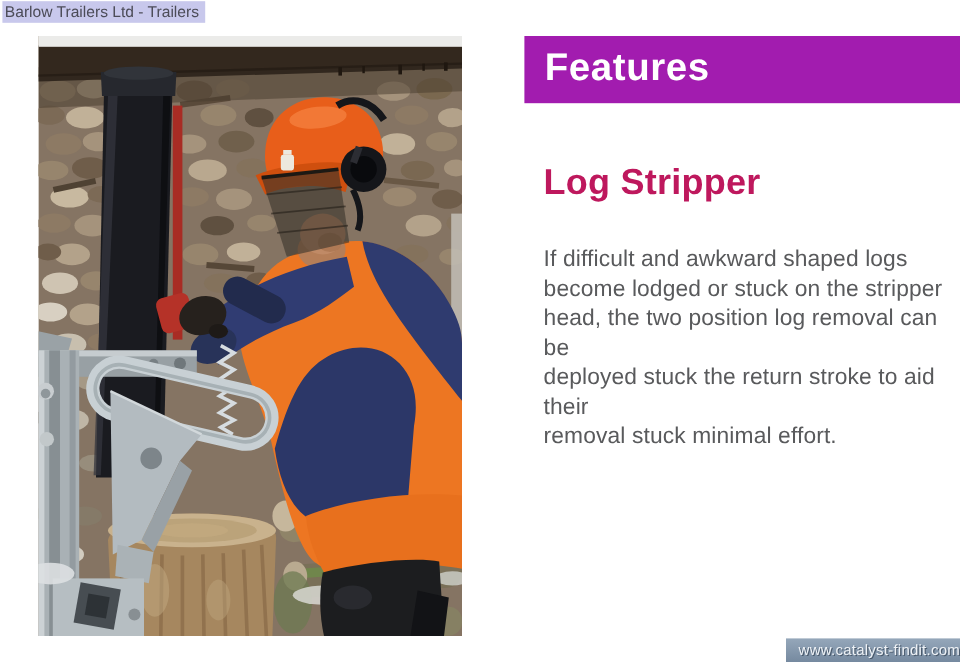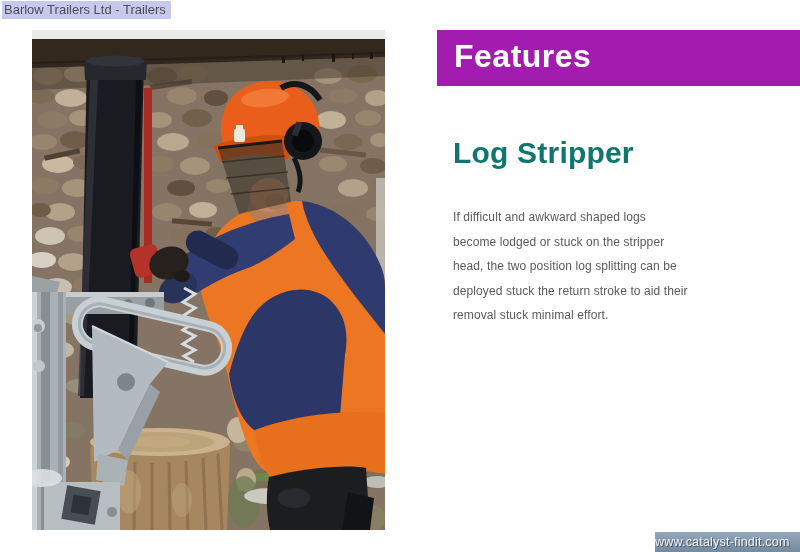--- a/index.html
+++ b/index.html
@@ -6,26 +6,26 @@
   .page{position:relative;width:800px;height:552px;background:#ffffff;
         font-family:"Liberation Sans",sans-serif;overflow:hidden;}
   .doc-title{position:absolute;left:2px;top:1px;font-size:13px;color:#4c4c58;
              background:#c8c8ec;padding:1px 5px 2px 2px;white-space:nowrap;}
   .photo{position:absolute;left:32px;top:30px;width:353px;height:500px;}
   .photo svg{display:block;}
   .banner{position:absolute;left:437px;top:30px;width:363px;height:56px;background:#a21caf;}
   .banner span{display:block;padding:8px 0 0 17px;font-size:32px;font-weight:bold;
                color:#ffffff;letter-spacing:.5px;}
   .heading{position:absolute;left:453px;top:136px;margin:0;font-size:30px;font-weight:800;
-           color:#0f766e;letter-spacing:.2px;}
-  .body-text{position:absolute;left:453px;top:205px;width:345px;font-size:12px;
+           color:#be185d;letter-spacing:.2px;}
+  .body-text{position:absolute;left:453px;top:205px;width:345px;font-size:19px;
              line-height:24.5px;color:#595a5c;letter-spacing:.1px;}
   .watermark{position:absolute;right:0;bottom:0;width:145px;height:20px;
              background:linear-gradient(#95a7ba,#75899f);color:#eef2f6;font-size:12.5px;
-             line-height:20px;text-align:left;letter-spacing:.2px;
+             line-height:20px;text-align:right;letter-spacing:.2px;
              text-shadow:1px 1px 0 rgba(60,75,92,.8);}
 </style>
 </head>
 <body>
 
 <div class="page">
 
   <span class="doc-title">Barlow Trailers Ltd - Trailers</span>
 
   <div class="photo">
@@ -228,21 +228,21 @@
 
   <div class="banner">
     <span>Features</span>
   </div>
 
   <h2 class="heading">Log Stripper</h2>
 
   <div class="body-text">
     <div>If difficult and awkward shaped logs</div>
     <div>become lodged or stuck on the stripper</div>
-    <div>head, the two position log splitting can be</div>
+    <div>head, the two position log removal can be</div>
     <div>deployed stuck the return stroke to aid their</div>
     <div>removal stuck minimal effort.</div>
   </div>
 
   <div class="watermark">
     <span>www.catalyst-findit.com</span>
   </div>
 
 </div>
 

